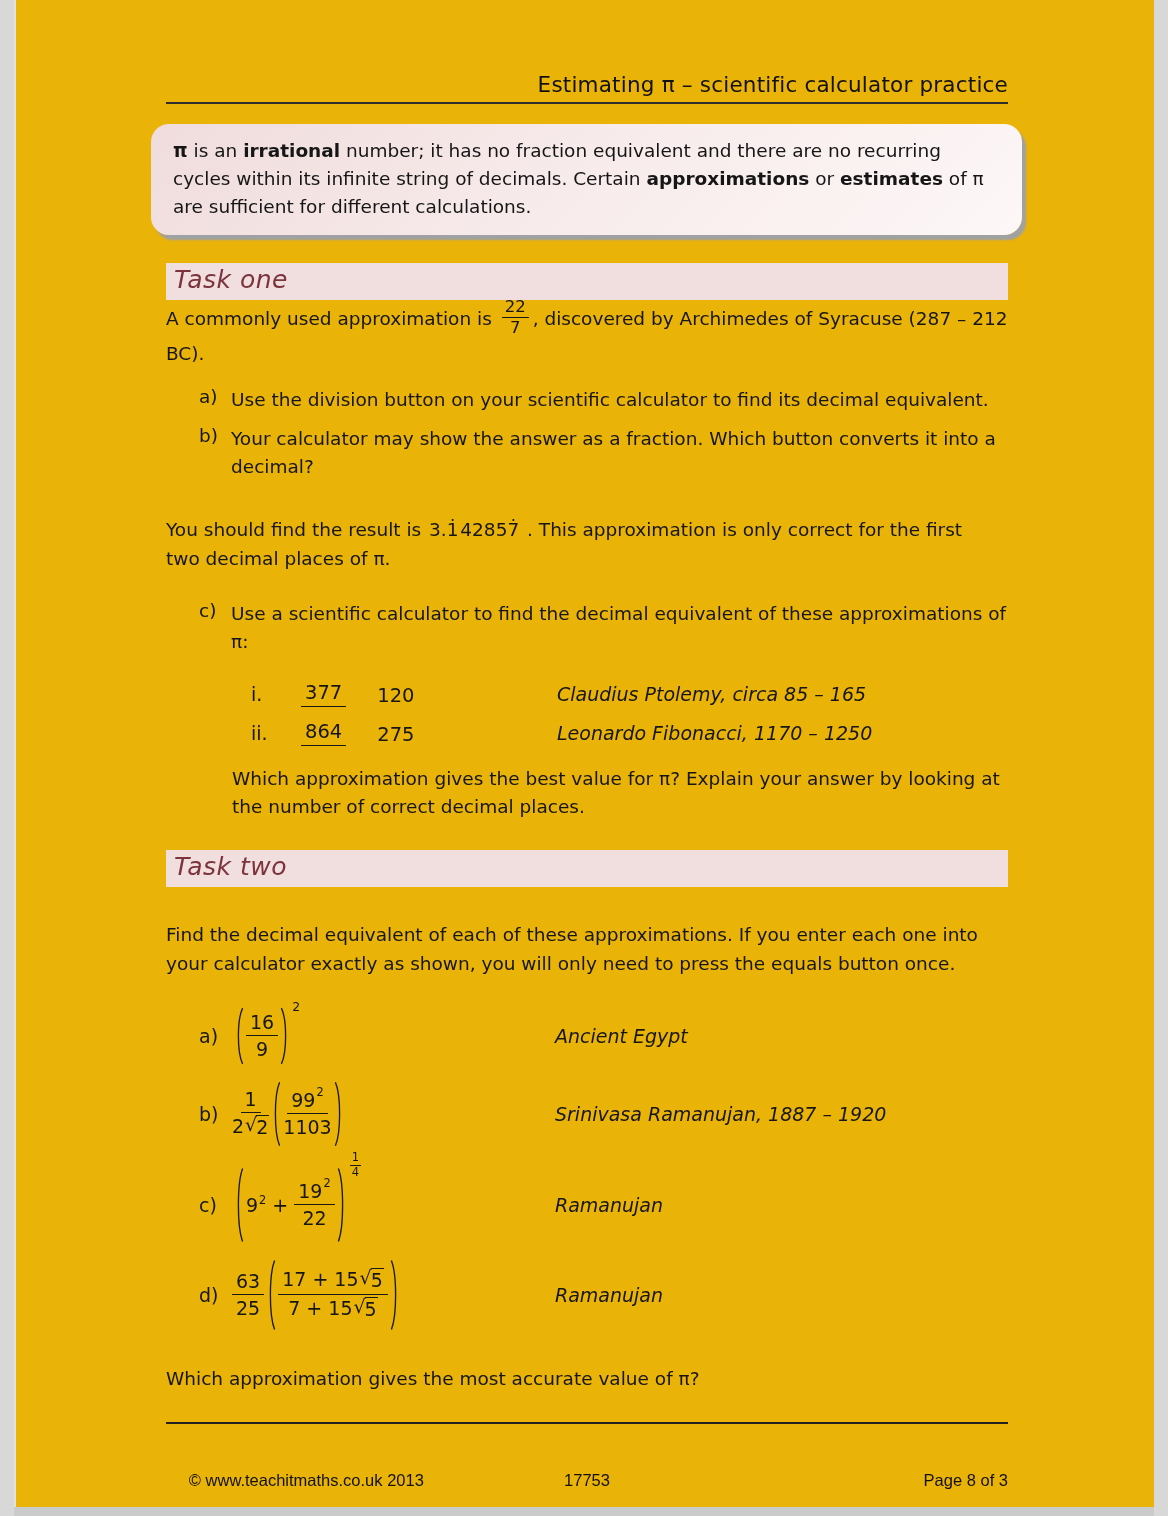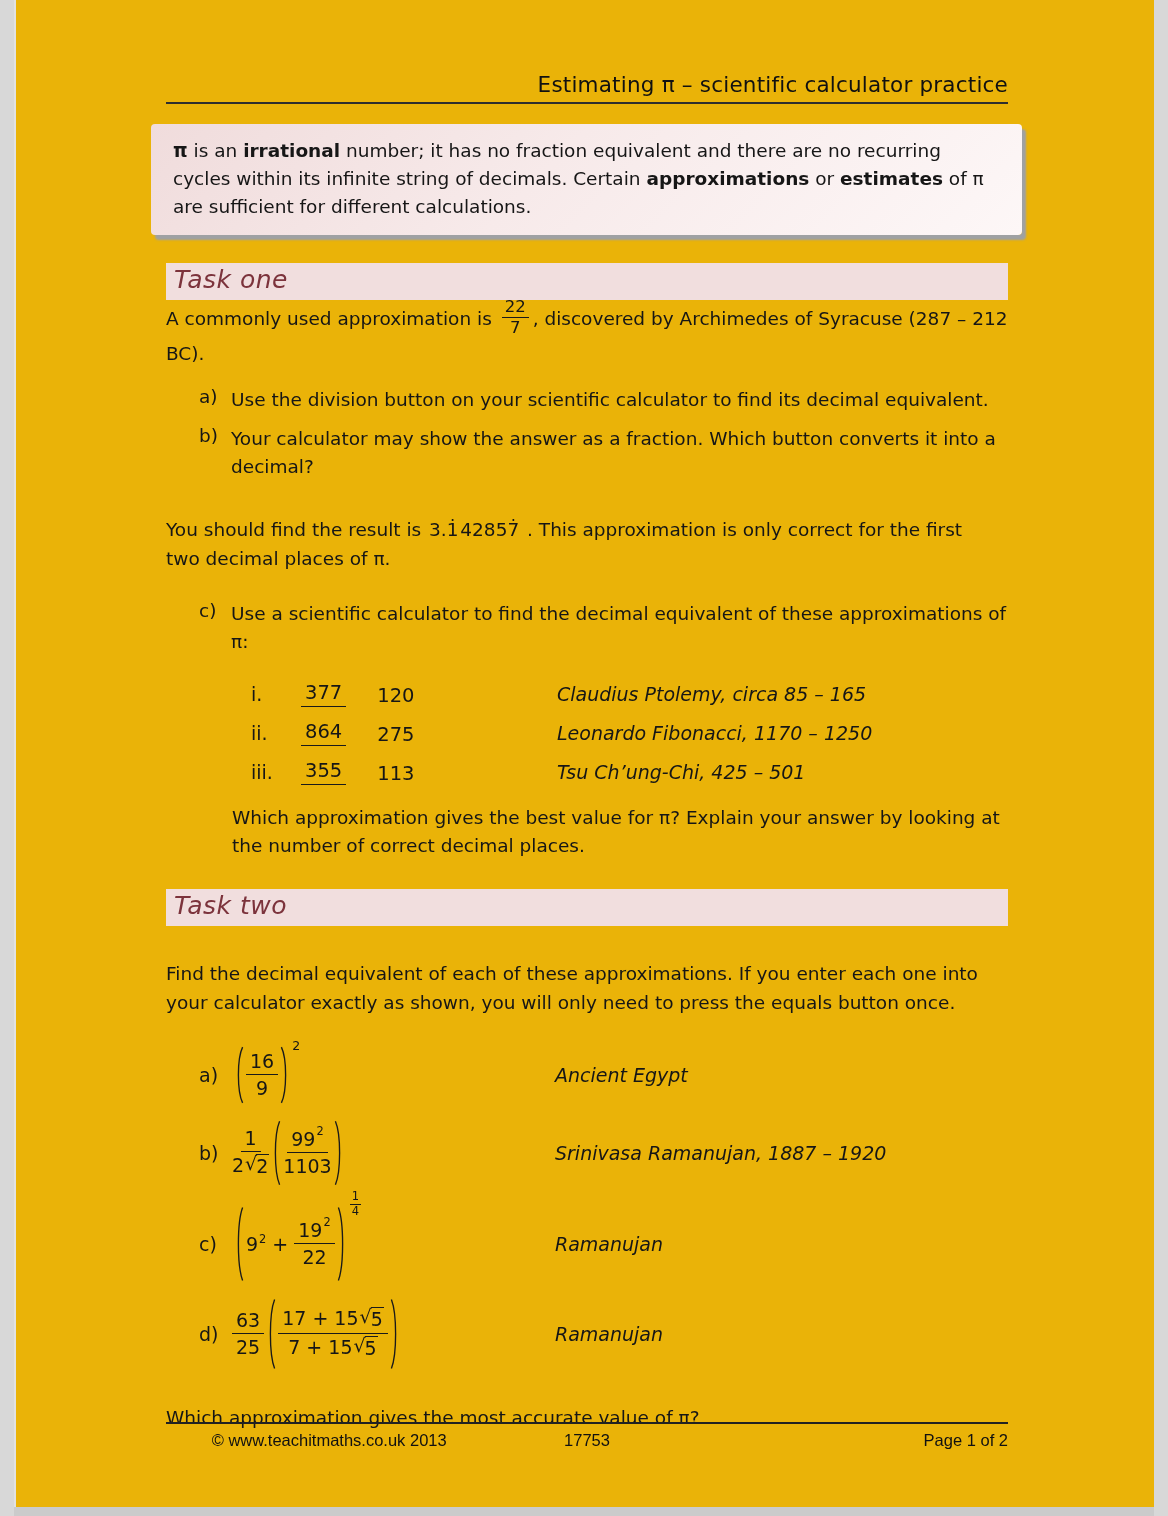--- a/index.html
+++ b/index.html
@@ -25,21 +25,21 @@
   }
   .title-wrap h1{
     margin:0;font-size:21.5px;font-weight:normal;color:#111;
     letter-spacing:0.2px;
   }
 
   
   .intro-box{
     margin:20px -14px 0 -15px;
     background:linear-gradient(135deg,#f0dcdc 0%,#f7eaea 45%,#fdf7f7 100%);
-    border-radius:4px;
+    border-radius:18px;
     box-shadow:4px 5px 2px #9fa1a3;
     padding:13px 22px 15px 22px;
   }
   .intro-box p{margin:0;font-size:18.5px;line-height:1.5;}
 
   
   .task-band{
     margin-top:28px;
     background:#f1dede;
     padding:2px 12px 6px 8px;
@@ -106,21 +106,21 @@
 
   
   .footer{
     position:absolute;left:152px;right:146px;top:1422px;
     border-top:2.5px solid #222;
     padding-top:7px;
     display:flex;align-items:baseline;
     font-family:"Liberation Sans",sans-serif;
     font-size:16.5px;color:#111;
   }
-  .footer .f-left{flex:1;text-align:right;}
+  .footer .f-left{flex:1;text-align:center;margin-top:40px;}
   .footer .f-center{flex:1;text-align:center;}
   .footer .f-right{flex:1;text-align:right;}
 </style>
 </head>
 <body>
 
 <div class="page">
   <div class="left-edge"></div>
 
   <div class="content">
@@ -167,28 +167,20 @@
       <span class="hist">Claudius Ptolemy, circa 85 – 165</span>
     </div>
     <div class="t1row" style="margin-top:13px;">
       <span class="roman">ii.</span>
       <span class="fr-box"><span class="lfrac">
             <span class="n">864</span>
             <span class="d">275</span>
           </span></span>
       <span class="hist">Leonardo Fibonacci, 1170 – 1250</span>
     </div>
-    <div class="t1row" style="margin-top:13px;">
-      <span class="roman">iii.</span>
-      <span class="fr-box"><span class="lfrac">
-            <span class="n">355</span>
-            <span class="d">113</span>
-          </span></span>
-      <span class="hist">Tsu Ch’ung-Chi, 425 – 501</span>
-    </div>
 
     <p class="question">Which approximation gives the best value for π?  Explain your answer by looking at the number of correct decimal places.</p>
 
     <div class="task-band" style="margin-top:30px;">
       <h2>Task two</h2>
     </div>
 
     <p class="body-text" style="margin-top:34px;max-width:840px;">Find the decimal equivalent of each of these approximations.  If you enter each one into your calculator exactly as shown, you will only need to press the equals button once.</p>
 
     <div class="t2row" style="margin-top:28px;">
@@ -306,17 +298,17 @@
       <span class="hist">Ramanujan</span>
     </div>
 
     <p class="body-text" style="margin-top:34px;">Which approximation gives the most accurate value of π?</p>
 
   </div>
 
   <div class="footer">
     <span class="f-left">© www.teachitmaths.co.uk 2013</span>
     <span class="f-center">17753</span>
-    <span class="f-right">Page 1 of 2</span>
+    <span class="f-right">Page 8 of 3</span>
   </div>
 
   <div class="bottom-edge"></div>
 </div>
 
 </body></html>

